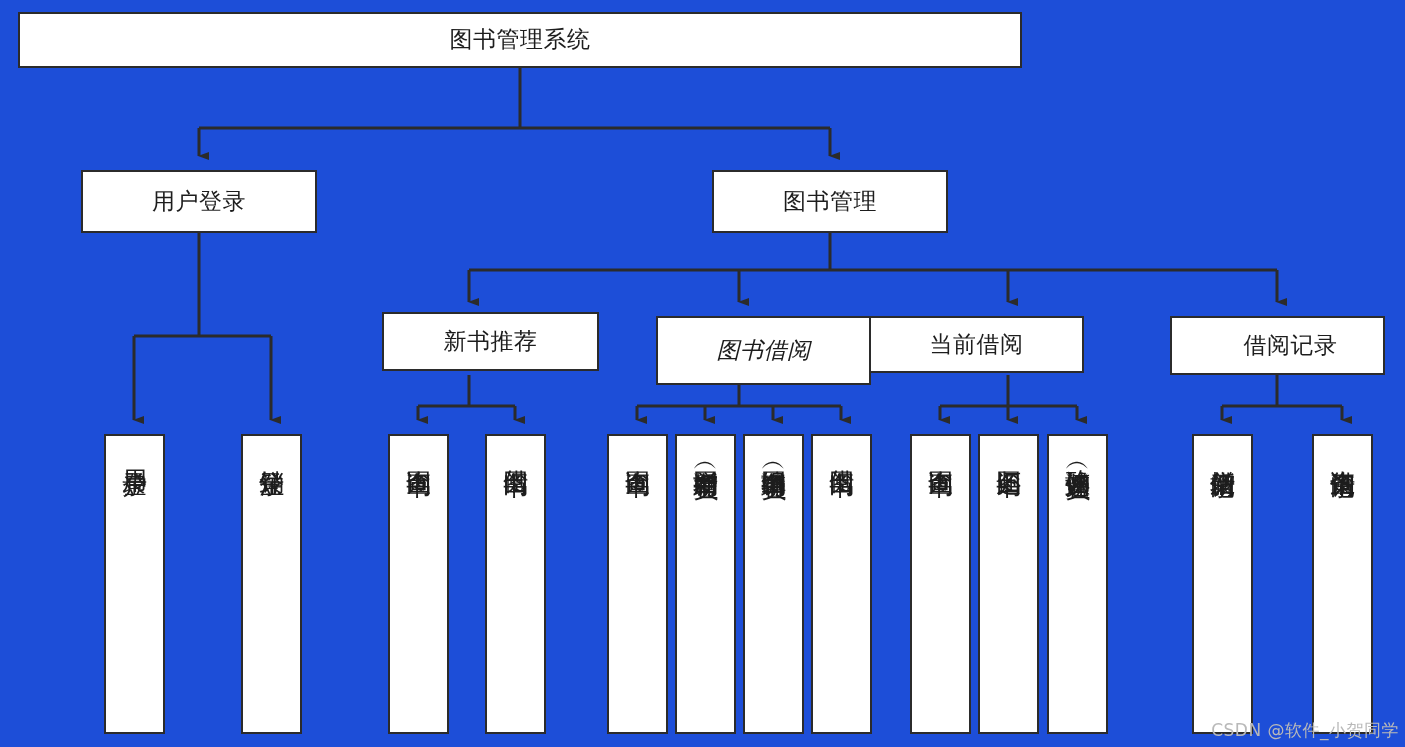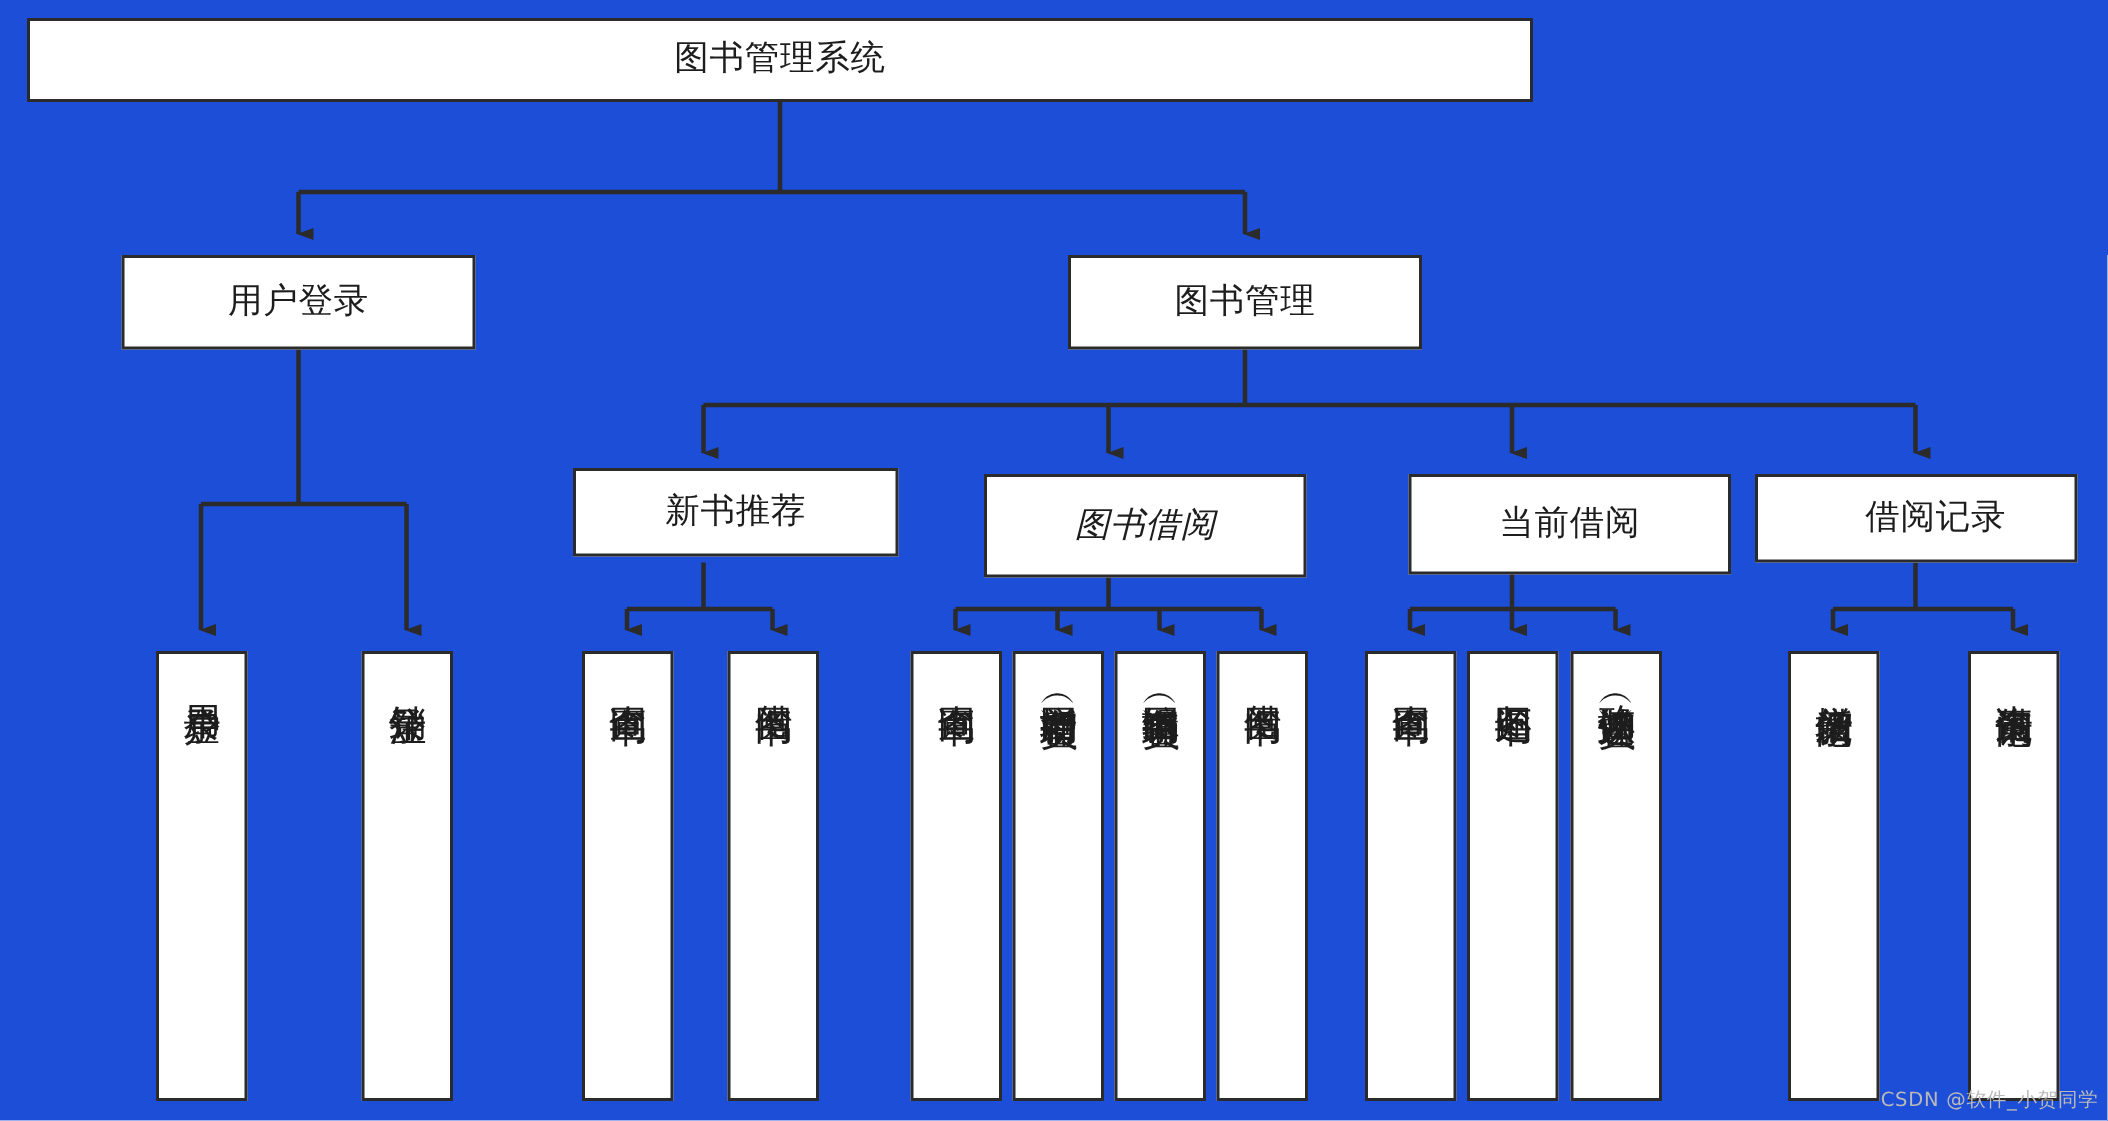--- a/index.html
+++ b/index.html
@@ -63,21 +63,21 @@
     font-size: 25px;
     line-height: 1.02;
     letter-spacing: 1px;
     white-space: nowrap;
     max-height: 100%;
   }
   #watermark {
     position: absolute;
     right: 6px;
     bottom: 5px;
-    font-size: 13px;
+    font-size: 17px;
     color: #b9b9b9;
     letter-spacing: 0.5px;
     white-space: nowrap;
     user-select: none;
   }
 </style>
 </head>
 <body>
 
 <div id="diagram-root">
@@ -143,21 +143,21 @@
   <div class="node node-l2" style="left:712px; top:170px; width:236px; height:63px;">
     <span class="label">图书管理</span>
   </div>
 
   <div class="node node-l3" style="left:362px; top:312px; width:217px; height:59px;margin-left:20px;">
     <span class="label">新书推荐</span>
   </div>
   <div class="node node-l3" style="left:656px; top:316px; width:215px; height:69px;font-style:italic;">
     <span class="label">图书借阅</span>
   </div>
-  <div class="node node-l3" style="left:939px; top:316px; width:215px; height:67px;">
+  <div class="node node-l3" style="left:869px; top:316px; width:215px; height:57px;">
     <span class="label">当前借阅</span>
   </div>
   <div class="node node-l3" style="left:1170px; top:316px; width:215px; height:59px;padding-left:26px;">
     <span class="label">借阅记录</span>
   </div>
 
   <div class="node node-leaf" style="left:104px; top:434px; width:61px; height:300px;">
     <span class="label">用户登录</span>
   </div>
   <div class="node node-leaf" style="left:241px; top:434px; width:61px; height:300px;">

